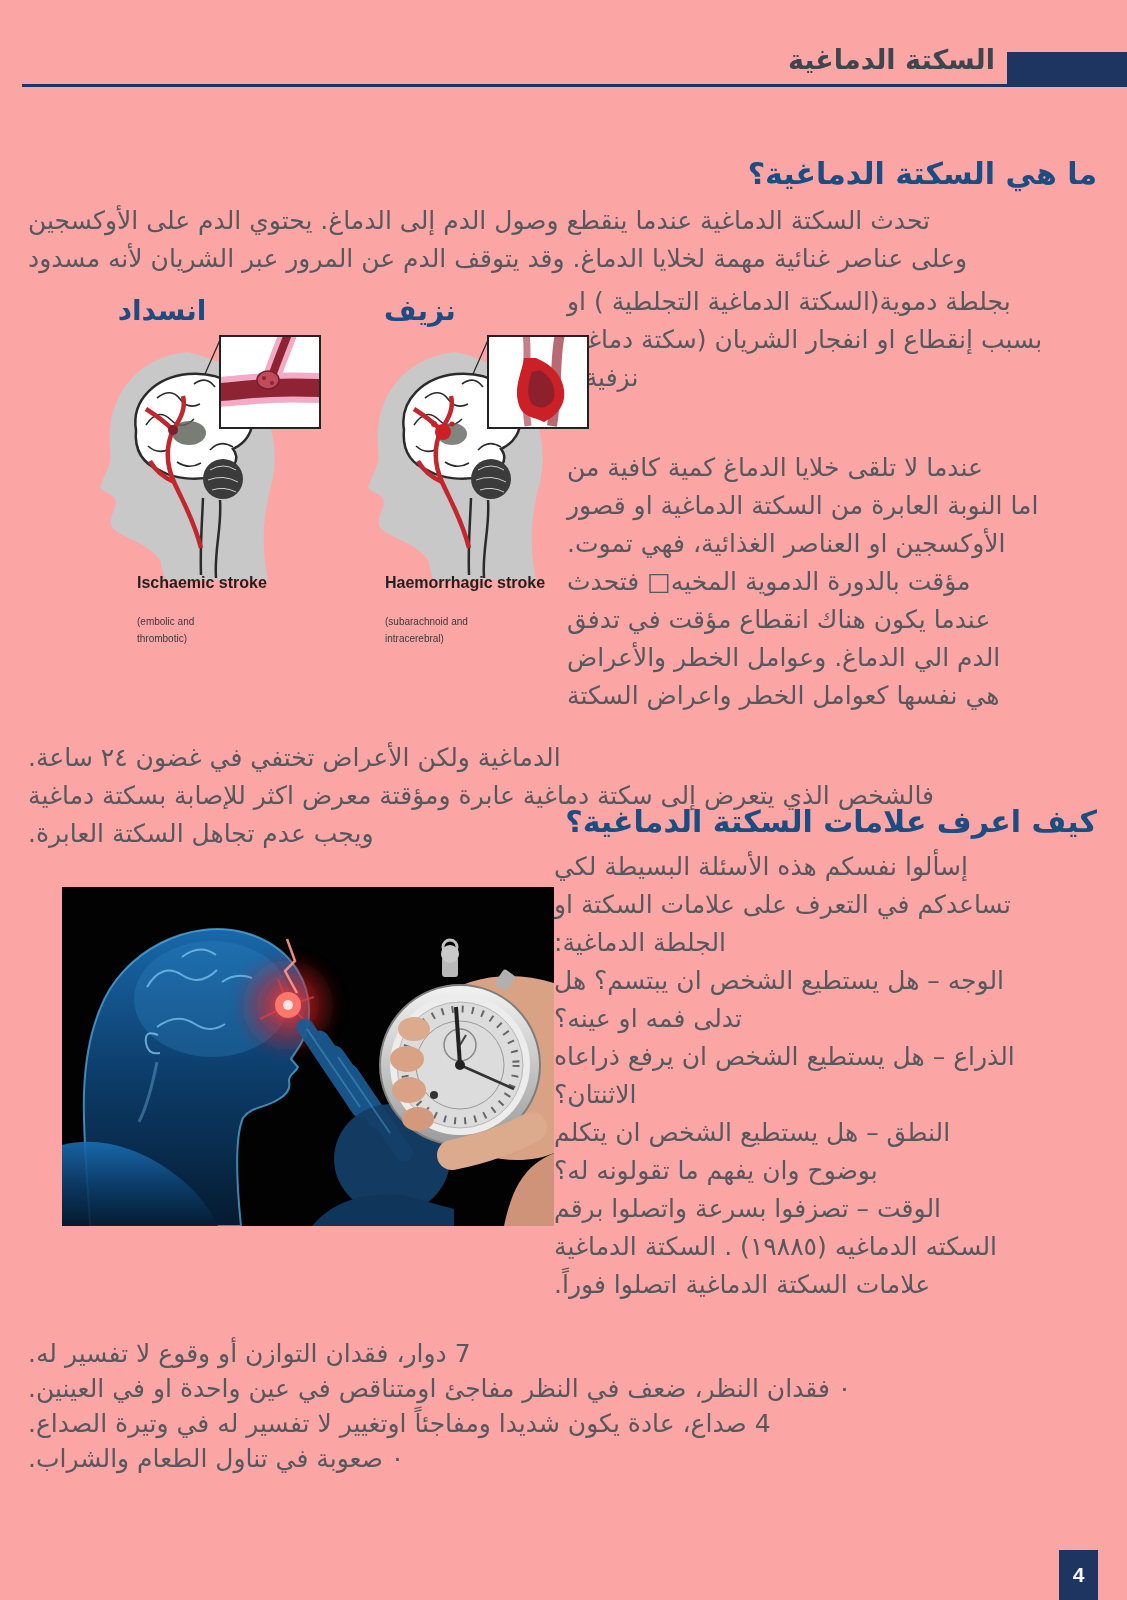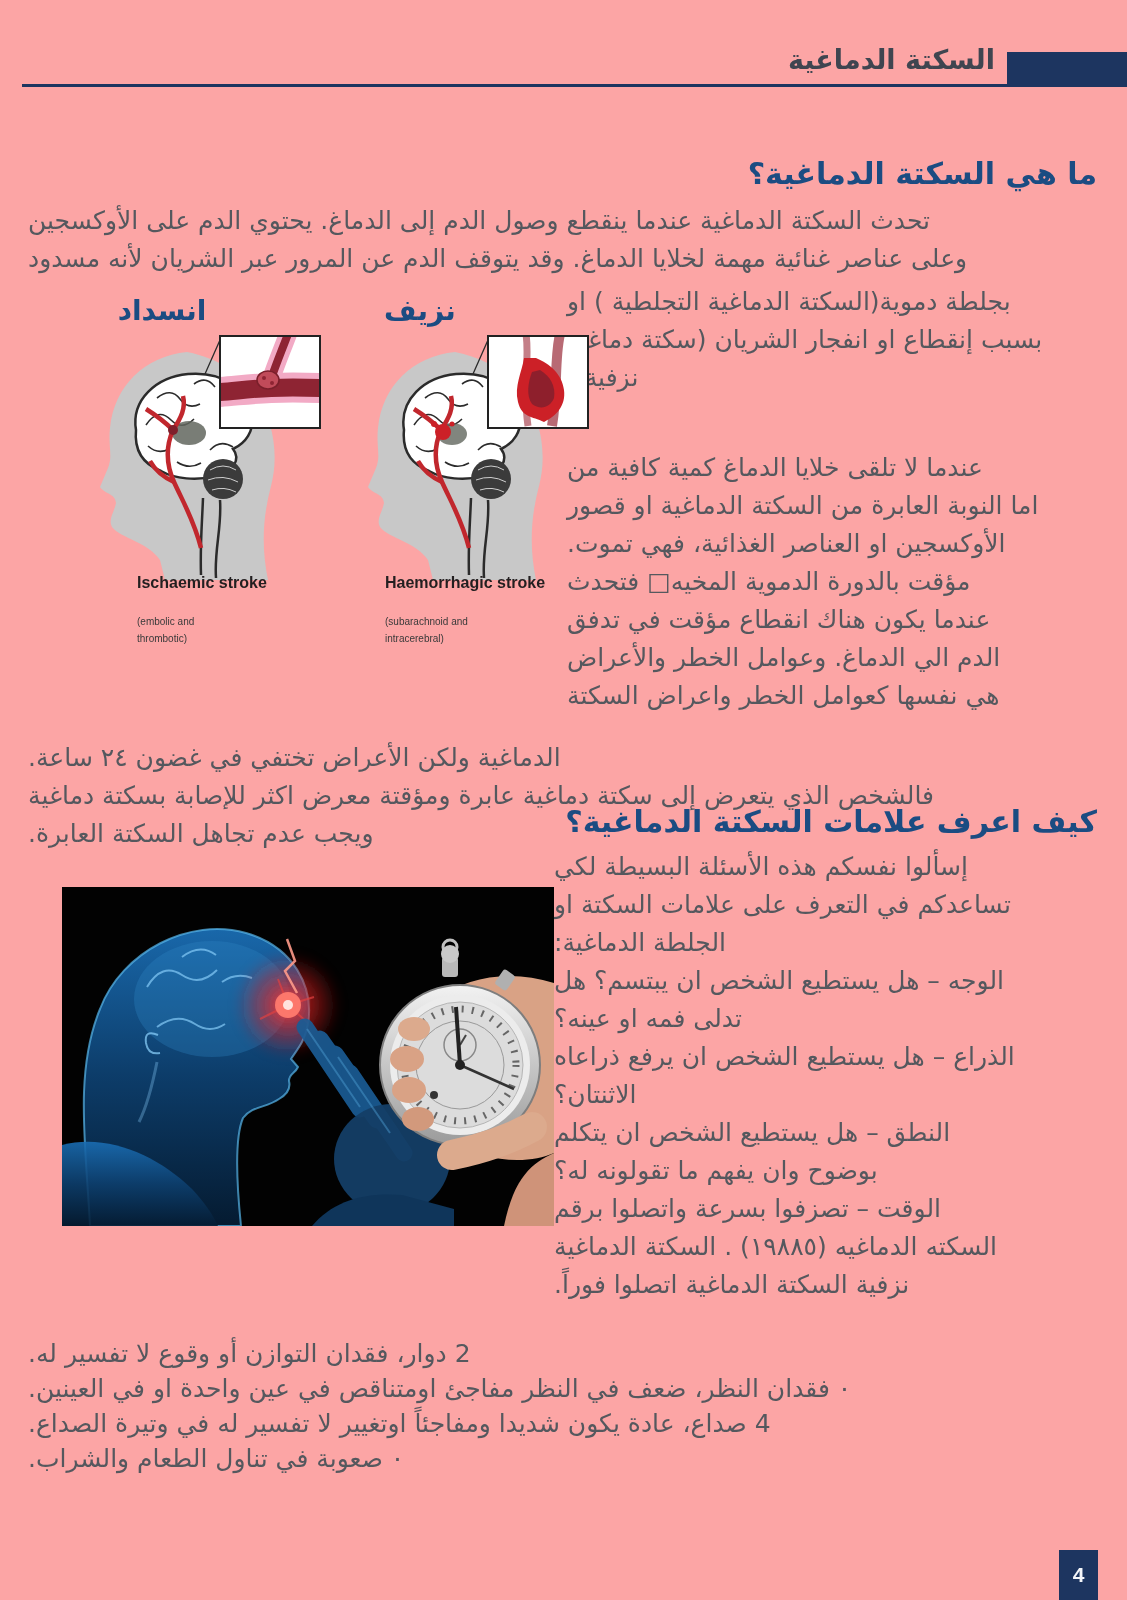--- a/index.html
+++ b/index.html
@@ -194,25 +194,25 @@
     <div class="ln">تساعدكم في التعرف على علامات السكتة او</div>
     <div class="ln">الجلطة الدماغية:</div>
     <div class="ln">الوجه – هل يستطيع الشخص ان يبتسم؟ هل</div>
     <div class="ln">تدلى فمه او عينه؟</div>
     <div class="ln">الذراع – هل يستطيع الشخص ان يرفع ذراعاه</div>
     <div class="ln">الاثنتان؟</div>
     <div class="ln">النطق – هل يستطيع الشخص ان يتكلم</div>
     <div class="ln">بوضوح وان يفهم ما تقولونه له؟</div>
     <div class="ln">الوقت –  تصزفوا بسرعة واتصلوا برقم</div>
     <div class="ln">السكته الدماغيه (١٩٨٨٥) . السكتة الدماغية</div>
-    <div class="ln">نزفية السكتة الدماغية اتصلوا فوراً.</div>
+    <div class="ln">علامات السكتة الدماغية اتصلوا فوراً.</div>
   </div>
 
   <div class="abs ar bottomB">
-    <div class="ln">2 دوار، فقدان التوازن أو وقوع لا تفسير له.</div>
+    <div class="ln">7 دوار، فقدان التوازن أو وقوع لا تفسير له.</div>
     <div class="ln">٠ فقدان النظر، ضعف في النظر مفاجئ اومتناقص في عين واحدة او في العينين.</div>
     <div class="ln">4 صداع، عادة يكون شديدا ومفاجئاً اوتغيير لا تفسير له في وتيرة الصداع.</div>
     <div class="ln">٠ صعوبة في تناول الطعام والشراب.</div>
   </div>
 
   <svg class="abs photo" width="492" height="339" viewBox="0 0 492 339">
     <defs>
       <linearGradient id="pBlue" x1="0" y1="0" x2="0" y2="1">
         <stop offset="0" stop-color="#1a6db3"></stop>
           <stop offset="0.5" stop-color="#0d3f6e"></stop>

